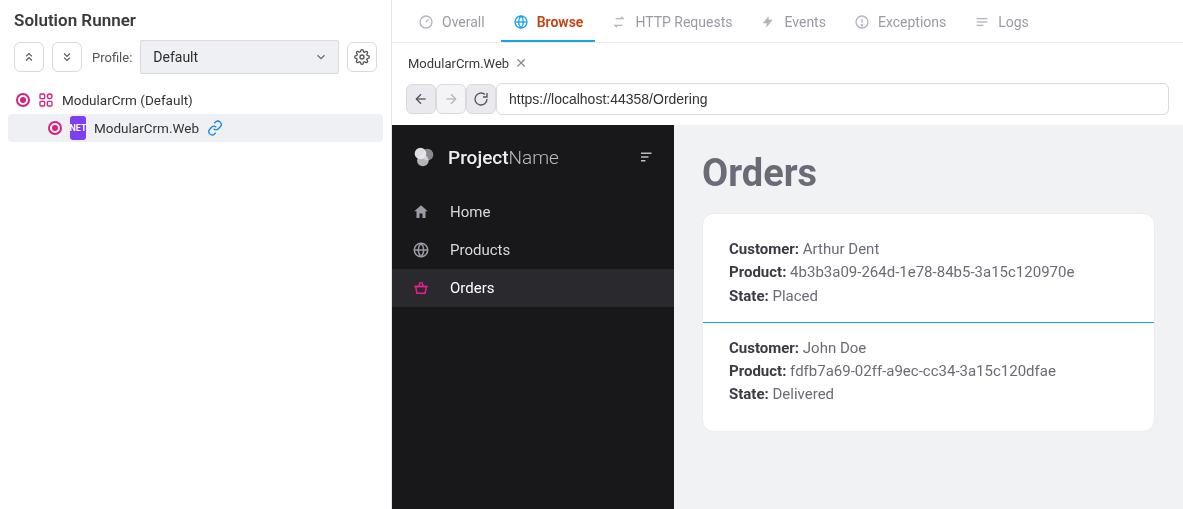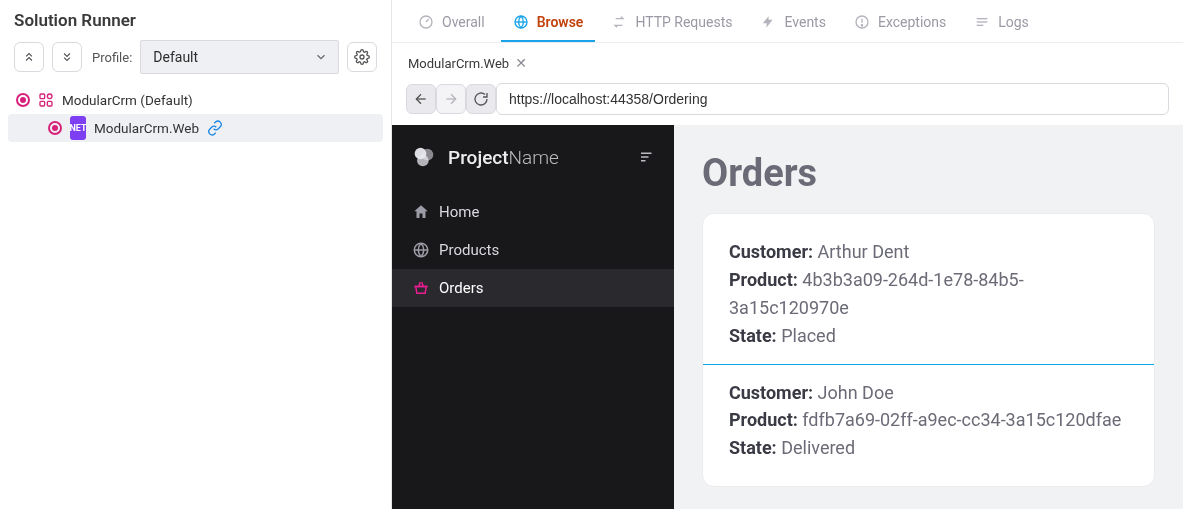--- a/index.html
+++ b/index.html
@@ -45,31 +45,31 @@
   
   .page { flex: 1; display: flex; background: #f1f2f4; }
   .page-sidebar { width: 282px; background: #18171a; color: #d8d8de; display: flex; flex-direction: column; }
   .page-brand { display: flex; align-items: center; gap: 10px; padding: 18px 18px 12px; }
   .brand-logo { width: 28px; height: 28px; display:flex; align-items:center; justify-content:center; }
   .brand-logo svg { display:block; }
   .brand-name { color: #eee; font-size: 19px; font-weight: 500; }
   .brand-name .thin { color: #bbb; font-weight: 300; }
   .hamburger { margin-left: auto; color: #bdbdc5; }
   .snav { margin-top: 10px; }
-  .snav-item { display: flex; align-items: center; gap: 9px; padding: 10px 20px; font-size: 15px; color: #d8d8de; cursor: pointer; }
+  .snav-item { display: flex; align-items: center; gap: 20px; padding: 10px 20px; font-size: 15px; color: #d8d8de; cursor: pointer; }
   .snav-item.active { background: #2a292d; color: #fff; }
   .snav-item .sicon { width: 18px; color: #9c9ca6; display: inline-flex; }
   .snav-item.active .sicon { color: #e91e91; }
 
   .page-main { flex: 1; padding: 26px 28px; overflow: hidden; }
   .page-h1 { font-size: 38px; font-weight: 700; color: #6b6b77; margin: 0 0 18px; }
   .cards { background: #fff; border: 1px solid #ececf0; border-radius: 12px; padding: 10px 0; }
   .card { padding: 14px 26px; }
   .card + .card { border-top: 1px solid #0ea5e9; }
-  .kv { font-size: 18px; color: #6b6b77; line-height: 1.55; }
+  .kv { font-size: 15px; color: #6b6b77; line-height: 1.55; }
   .kv b { color: #3a3a45; font-weight: 700; }
 
   svg { display: block; }
 </style>
 </head>
 <body>
 
 <div class="app">
 
   <div class="left-panel">

